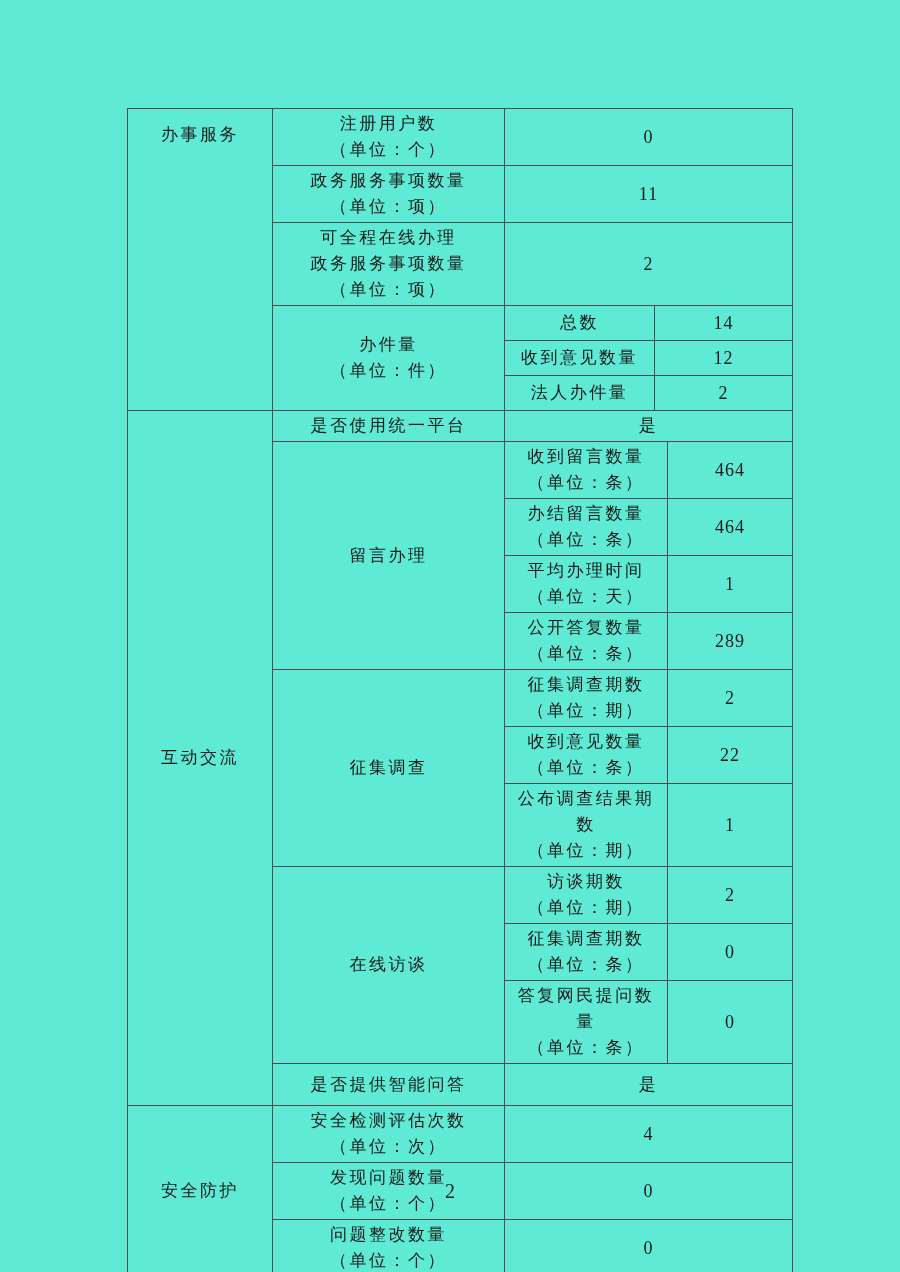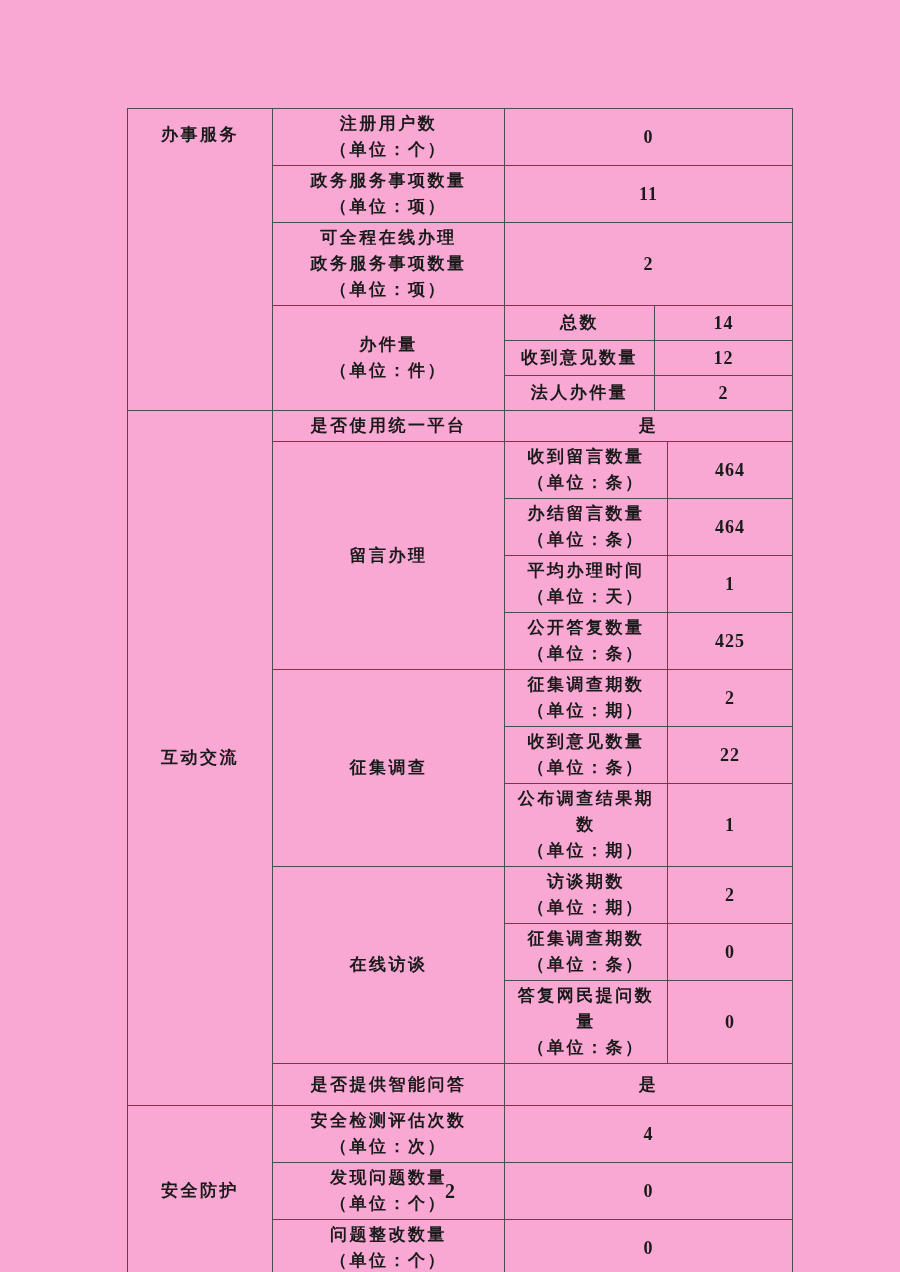--- a/index.html
+++ b/index.html
@@ -1,24 +1,23 @@
 <!DOCTYPE html>
 <html><head>
 <meta charset="utf-8">
 <style>
   html, body { margin: 0; padding: 0; background: #ffffff; }
   .page {
     position: relative;
     width: 900px;
     height: 1272px;
-    background: #f9a8d4;
+    background: #5eead4;
     font-family: "Liberation Serif", "DejaVu Serif", serif;
     color: #1a1a1a;
     overflow: hidden;
-    font-weight: bold;
   }
   table.stats {
     position: absolute;
     left: 127px;
     top: 108px;
     width: 665px;
     border-collapse: collapse;
     table-layout: fixed;
   }
   col.c1  { width: 145px; }
@@ -125,21 +124,21 @@
         <td class="num">464</td>
       </tr>
       <tr class="h53">
         <td colspan="2">平均办理时间
 （单位：天）</td>
         <td class="num">1</td>
       </tr>
       <tr class="h53">
         <td colspan="2">公开答复数量
 （单位：条）</td>
-        <td class="num">425</td>
+        <td class="num">289</td>
       </tr>
       <tr class="h53">
         <td rowspan="3">征集调查</td>
         <td colspan="2">征集调查期数
 （单位：期）</td>
         <td class="num">2</td>
       </tr>
       <tr class="h53">
         <td colspan="2">收到意见数量
 （单位：条）</td>

